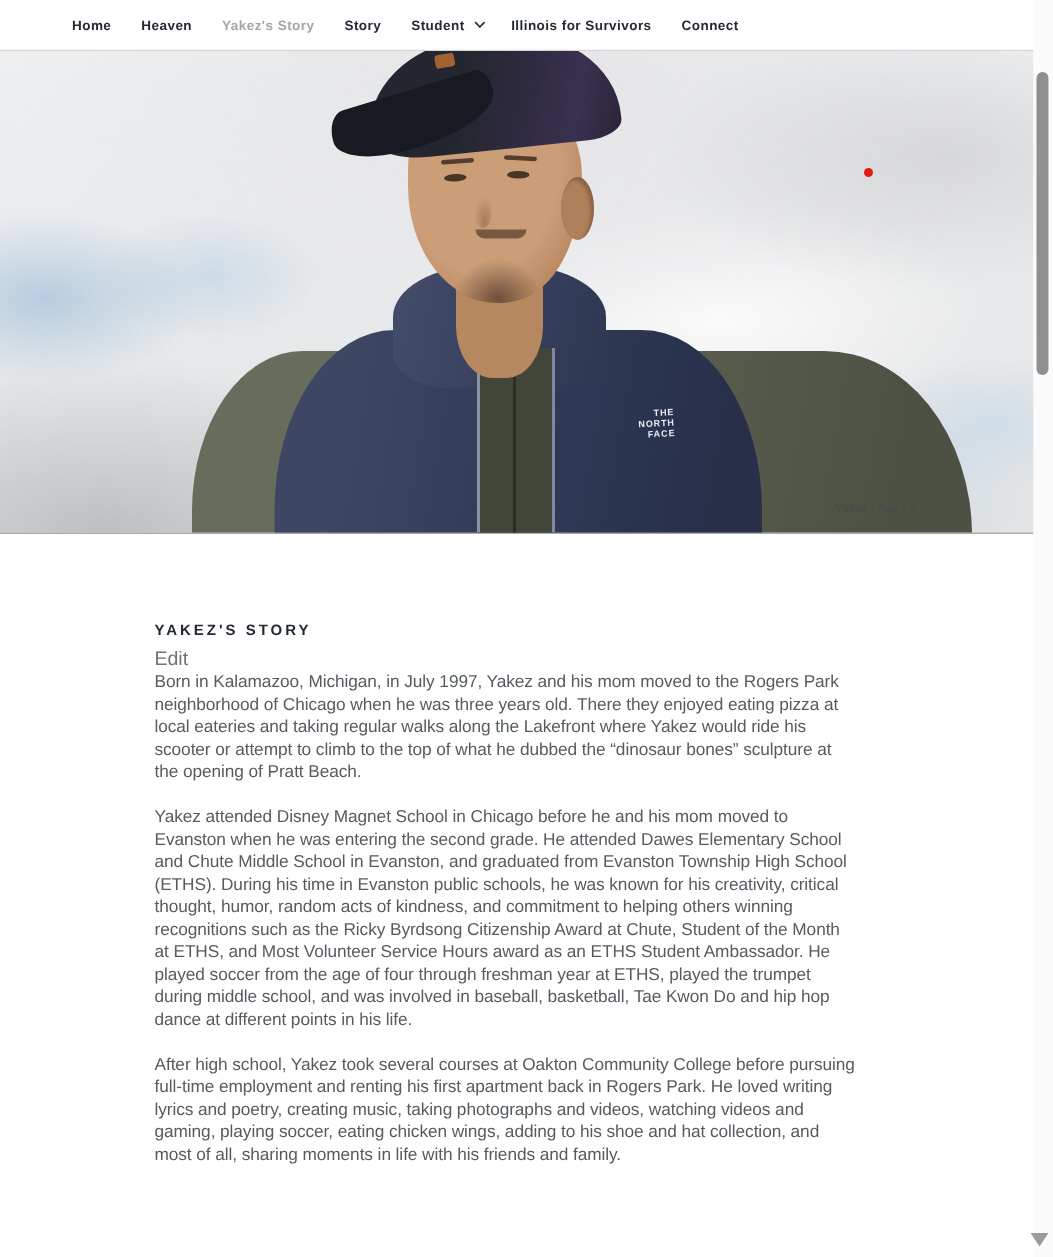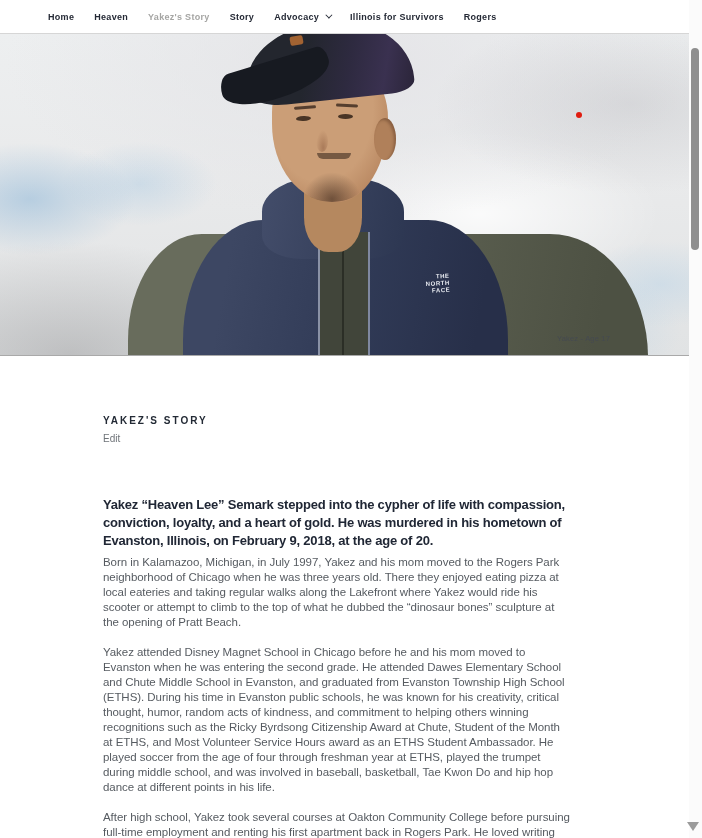--- a/index.html
+++ b/index.html
@@ -71,21 +71,21 @@
   .nf-logo { left: 398px; top: 240px; width: 52px; transform: rotate(-3deg);
     color: #e9ecf2; font-size: 6px; font-weight: bold; letter-spacing: .6px;
     text-align: right; line-height: 7px; }
   .red-dot { left: 576px; top: 78px; width: 6px; height: 6px; background: #e01c10; border-radius: 50%; }
   .hero-caption { left: 557px; top: 300px; font-size: 7.5px; color: #454a50; letter-spacing: .2px; }
 
   
   .content { position: absolute; top: 357px; left: 103px; width: 467px; }
   .section-label { margin-top: 58px; font-size: 10px; font-weight: bold; letter-spacing: 2px;
     color: #232a35; line-height: 12px; }
-  .edit-link { display: inline-block; margin-top: 6px; font-size: 10px; color: #6e7378;
+  .edit-link { display: inline-block; margin-top: 6px; font-size: 13px; color: #6e7378;
     text-decoration: none; line-height: 11px; }
   .intro { margin-top: 50px; margin-bottom: 5px; font-size: 13px; font-weight: bold;
     color: #202735; line-height: 18px; letter-spacing: -0.2px; }
   .content p.body-p { font-size: 11.5px; color: #565b61; line-height: 15px;
     letter-spacing: -0.05px; margin-bottom: 15px; }
 
   
   .scroll-gutter { position: absolute; top: 0; right: 0; width: 13px; height: 838px;
     background: #fbfbfb; z-index: 6; }
   .scroll-thumb { position: absolute; left: 2px; top: 48px; width: 8px; height: 202px;
@@ -98,25 +98,25 @@
 <body>
 
 <div class="page">
 
   <nav class="nav">
     <a href="#">Home</a>
     <a href="#">Heaven</a>
     <a href="#" class="active">Yakez's Story</a>
     <a href="#">Story</a>
     <a href="#">
-      <span>Advocacy</span>
+      <span>Student</span>
       <span class="chev"></span>
     </a>
     <a href="#">Illinois for Survivors</a>
-    <a href="#">Rogers</a>
+    <a href="#">Connect</a>
   </nav>
 
   <div class="hero">
     <div class="shape fleece"></div>
     <div class="shape vest"></div>
     <div class="shape vest-collar"></div>
     <div class="shape inner-fleece"></div>
     <div class="shape inner-zip"></div>
     <div class="shape neck"></div>
     <div class="shape head"></div>
@@ -136,21 +136,20 @@
       <div>NORTH</div>
       <div>FACE</div>
     </div>
     <div class="shape red-dot"></div>
     <div class="shape hero-caption">Yakez - Age 17</div>
   </div>
 
   <main class="content">
     <h2 class="section-label">YAKEZ'S STORY</h2>
     <a href="#" class="edit-link">Edit</a>
-    <p class="intro">Yakez “Heaven Lee” Semark stepped into the cypher of life with compassion, conviction, loyalty, and a heart of gold. He was murdered in his hometown of Evanston, Illinois, on February 9, 2018, at the age of 20.</p>
     <p class="body-p">Born in Kalamazoo, Michigan, in July 1997, Yakez and his mom moved to the Rogers Park neighborhood of Chicago when he was three years old. There they enjoyed eating pizza at local eateries and taking regular walks along the Lakefront where Yakez would ride his scooter or attempt to climb to the top of what he dubbed the “dinosaur bones” sculpture at the opening of Pratt Beach.</p>
     <p class="body-p">Yakez attended Disney Magnet School in Chicago before he and his mom moved to Evanston when he was entering the second grade. He attended Dawes Elementary School and Chute Middle School in Evanston, and graduated from Evanston Township High School (ETHS). During his time in Evanston public schools, he was known for his creativity, critical thought, humor, random acts of kindness, and commitment to helping others winning recognitions such as the Ricky Byrdsong Citizenship Award at Chute, Student of the Month at ETHS, and Most Volunteer Service Hours award as an ETHS Student Ambassador. He played soccer from the age of four through freshman year at ETHS, played the trumpet during middle school, and was involved in baseball, basketball, Tae Kwon Do and hip hop dance at different points in his life.</p>
     <p class="body-p">After high school, Yakez took several courses at Oakton Community College before pursuing full-time employment and renting his first apartment back in Rogers Park. He loved writing lyrics and poetry, creating music, taking photographs and videos, watching videos and gaming, playing soccer, eating chicken wings, adding to his shoe and hat collection, and most of all, sharing moments in life with his friends and family.</p>
   </main>
 
   <div class="scroll-gutter">
     <div class="scroll-thumb"></div>
   </div>
   <div class="scroll-down-arrow"></div>
 

